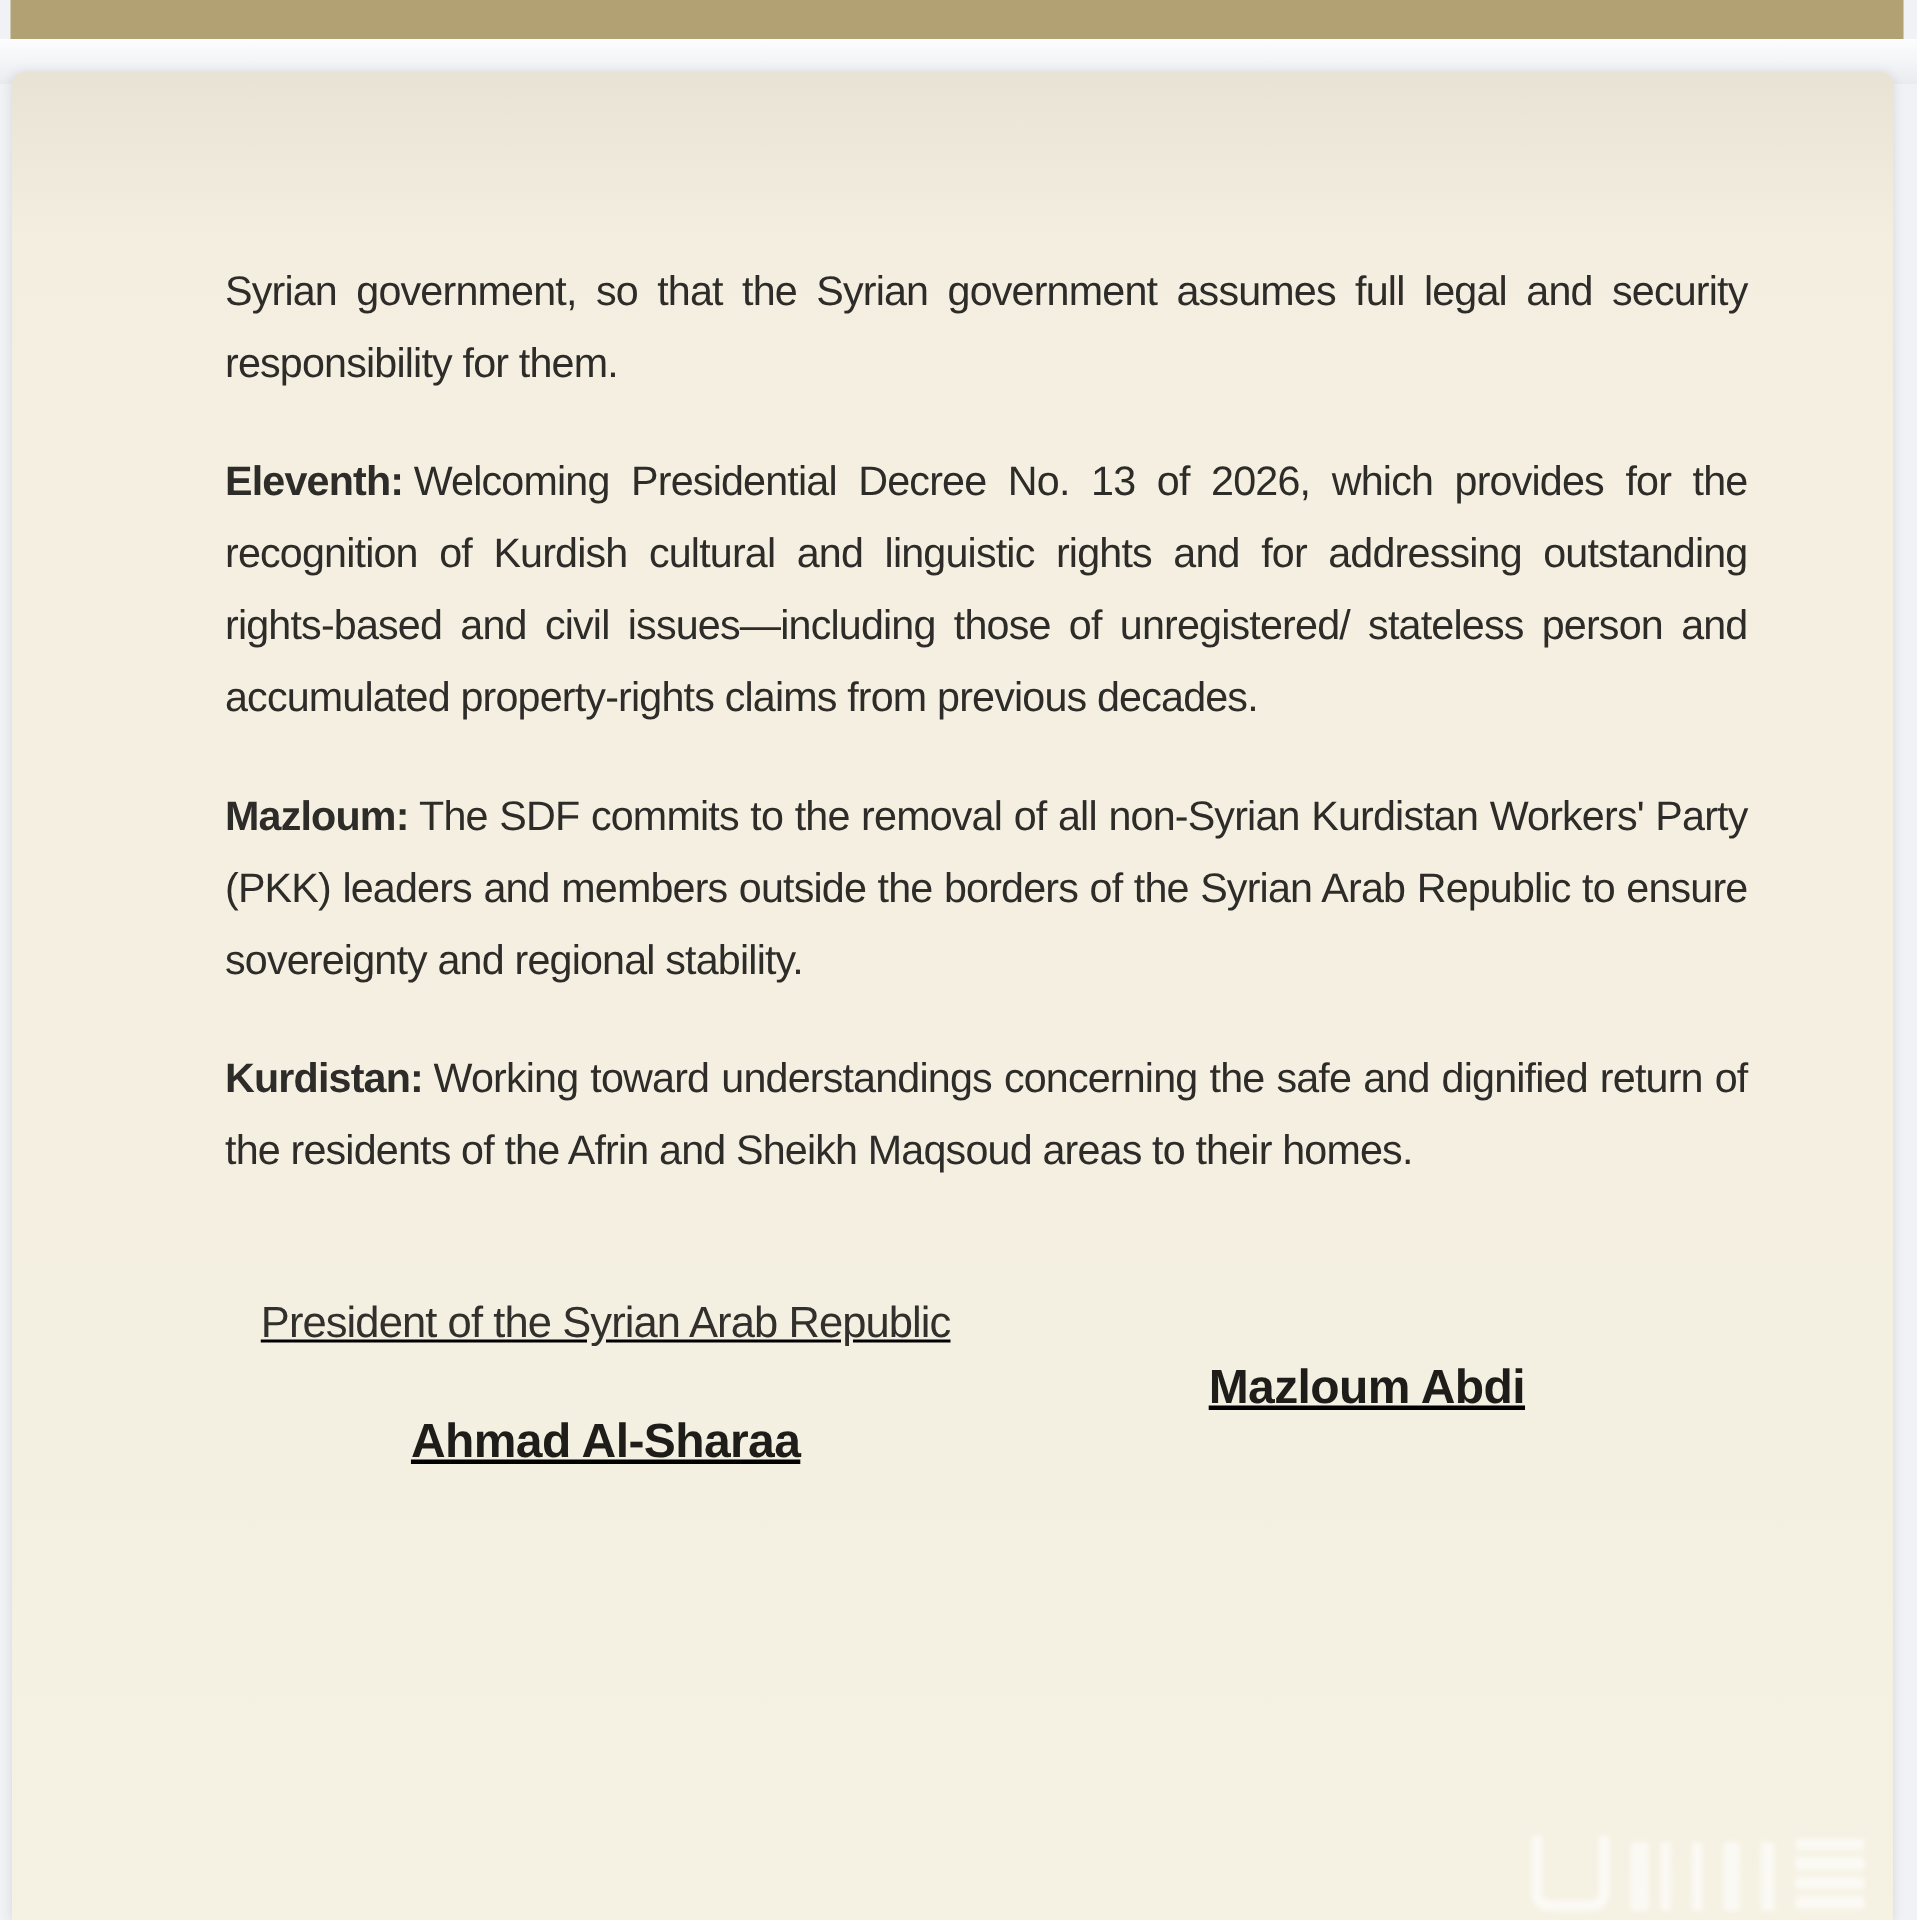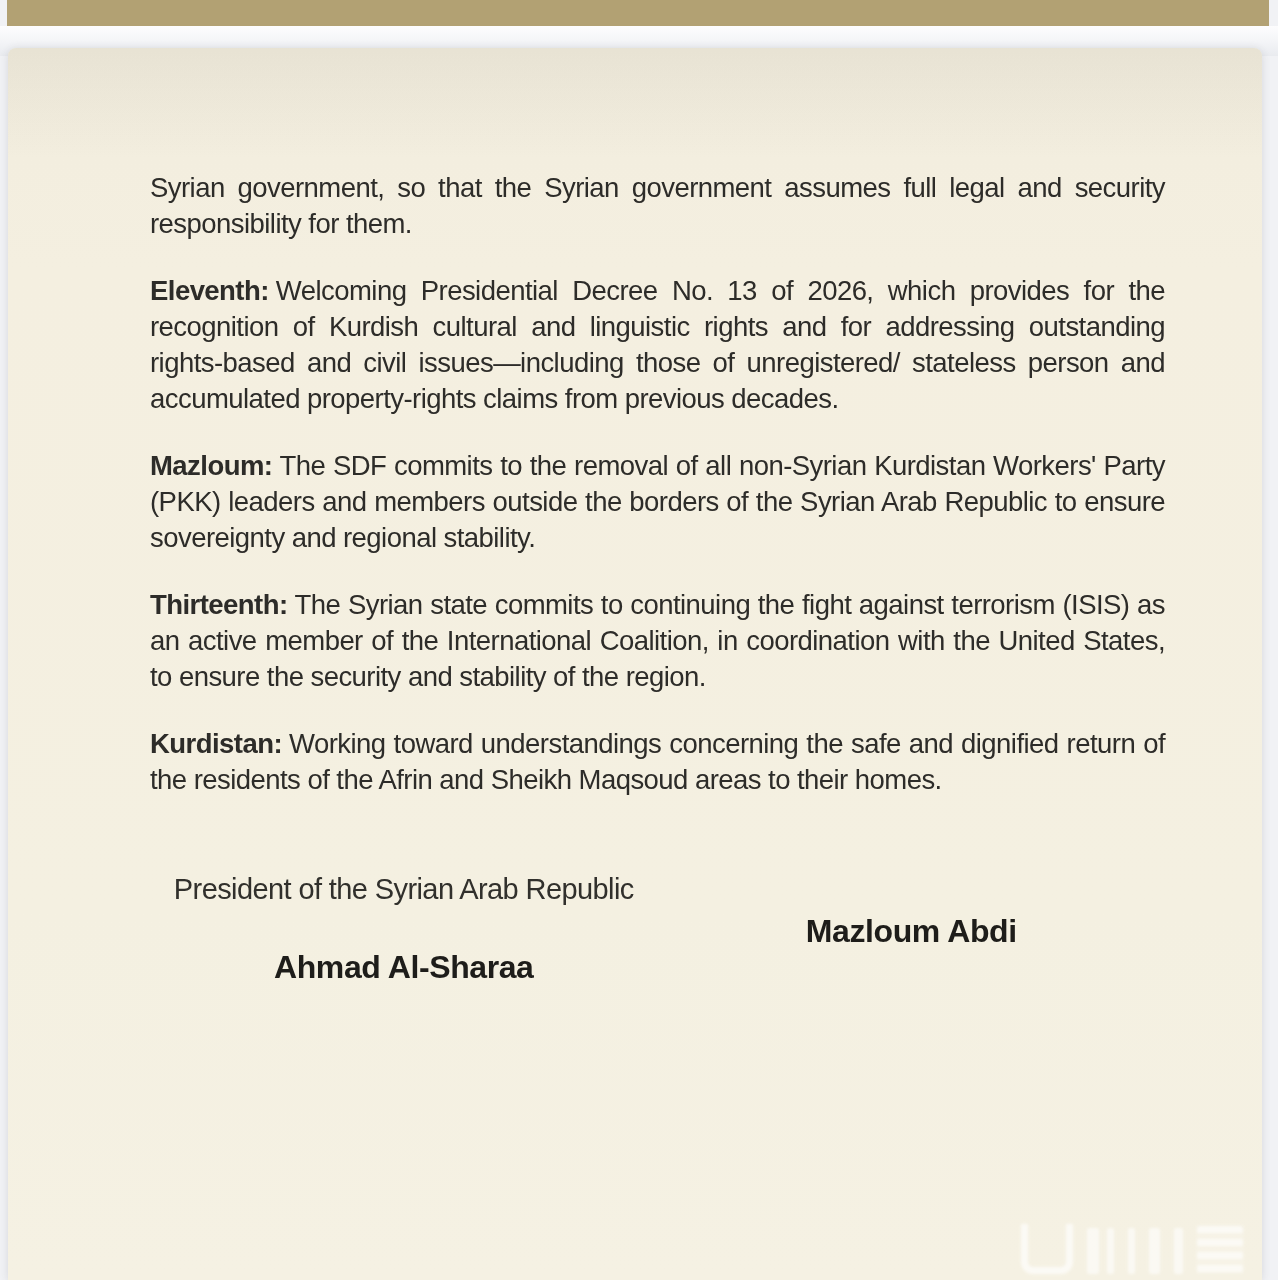--- a/index.html
+++ b/index.html
@@ -43,32 +43,33 @@
     pointer-events: none;
   }
 
   .doc-content {
     position: relative;
     padding: 122px 97px 0 142px;
   }
 
   .para {
     font-size: 27.5px;
-    line-height: 36px;
+    line-height: 48px;
     letter-spacing: -0.55px;
     color: #2d2c29;
     text-align: justify;
     margin-bottom: 31px;
   }
   .para .plabel { font-weight: bold; }
   .para .plabel:not(:empty) { margin-right: 7px; }
 
   .sig-row {
     display: flex;
     margin-top: 73px;
+    text-decoration: underline;
   }
   .sig-col { flex: 1 1 50%; text-align: center; }
   .sig-title {
     font-size: 29px;
     letter-spacing: -0.6px;
     color: #31302c;
     line-height: 36px;
   }
   .sig-name {
     margin-top: 42px;
@@ -129,23 +130,20 @@
 
 
       <p class="para">
         <b class="plabel">Eleventh:</b><span>Welcoming Presidential Decree No. 13 of 2026, which provides for the recognition of Kurdish cultural and linguistic rights and for addressing outstanding rights-based and civil issues—including those of unregistered/ stateless person and accumulated property-rights claims from previous decades.</span>
       </p>
 
       <p class="para">
         <b class="plabel">Mazloum:</b><span>The SDF commits to the removal of all non-Syrian Kurdistan Workers' Party (PKK) leaders and members outside the borders of the Syrian Arab Republic to ensure sovereignty and regional stability.</span>
       </p>
 
-      <p class="para">
-        <b class="plabel">Thirteenth:</b><span>The Syrian state commits to continuing the fight against terrorism (ISIS) as an active member of the International Coalition, in coordination with the United States, to ensure the security and stability of the region.</span>
-      </p>
 
       <p class="para">
         <b class="plabel">Kurdistan:</b><span>Working toward understandings concerning the safe and dignified return of the residents of the Afrin and Sheikh Maqsoud areas to their homes.</span>
       </p>
 
       <div class="sig-row">
         <div class="sig-col">
           <div class="sig-title">President of the Syrian Arab Republic</div>
           <div class="sig-name">Ahmad Al-Sharaa</div>
         </div>

